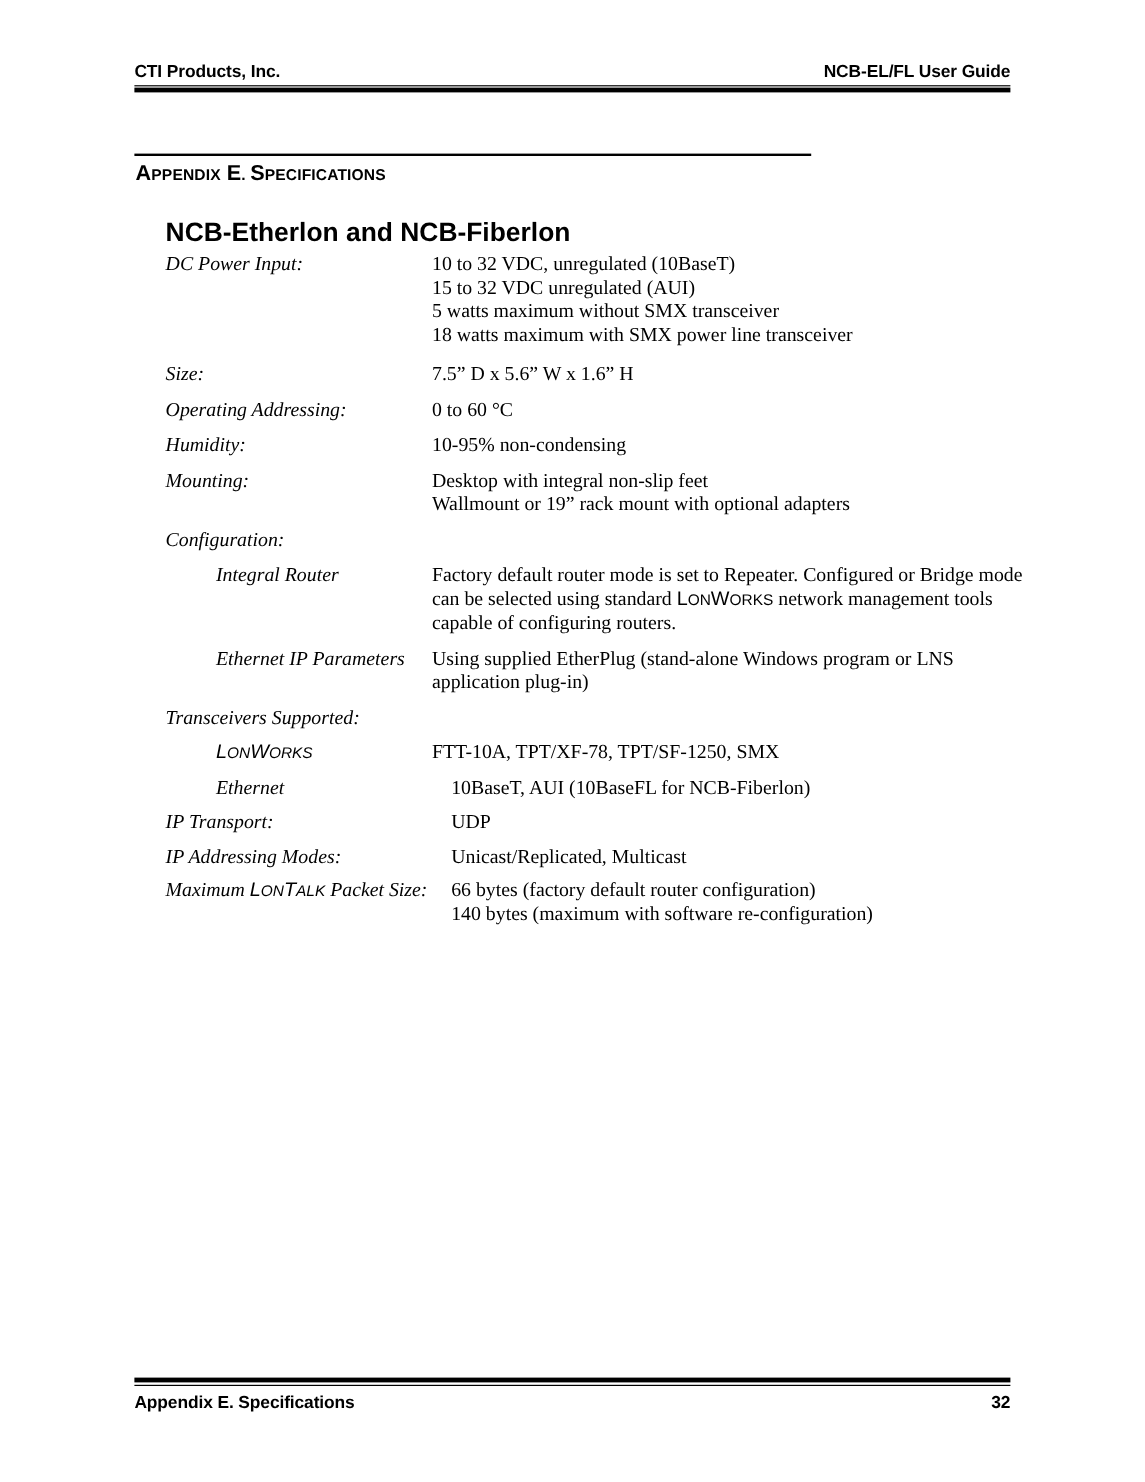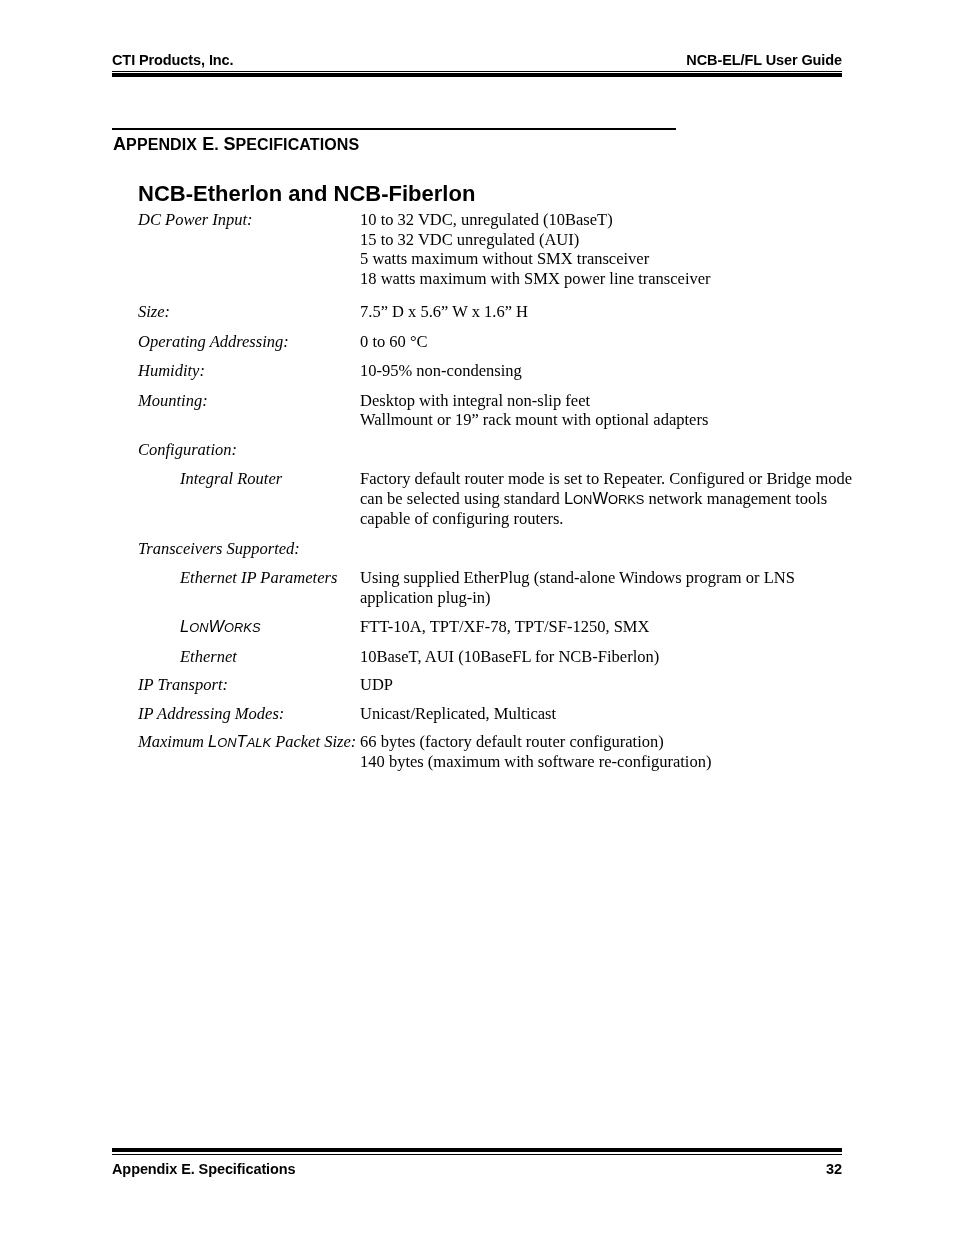--- a/index.html
+++ b/index.html
@@ -60,21 +60,21 @@
     position: absolute;
     left: 113px;
     top: 134px;
     font-family: "Liberation Sans", "DejaVu Sans", sans-serif;
     font-weight: bold;
     font-size: 18px;
     letter-spacing: 0.1px;
     white-space: nowrap;
   }
   .appendix-title .sc {
-    font-size: 16px;
+    font-size: 13px;
   }
 
   
   .section-title {
     position: absolute;
     left: 138px;
     top: 181px;
     font-family: "Liberation Sans", "DejaVu Sans", sans-serif;
     font-weight: bold;
     font-size: 22px;
@@ -89,21 +89,21 @@
     width: 716px;
     font-size: 16.5px;
     line-height: 19.5px;
   }
   .spec-row {
     display: flex;
     align-items: flex-start;
   }
   .spec-row.gap-lg { margin-top: 14px; }
   .spec-row.gap-md { margin-top: 10px; }
-  .spec-row.gap-sm { margin-top: 9px; }
+  .spec-row.gap-sm { margin-top: 9px; gap: 16px; }
 
   .spec-label {
     font-style: italic;
     flex: 0 0 auto;
     width: 222px;
     white-space: nowrap;
   }
   .spec-label.indent {
     padding-left: 42px;
     width: 180px;
@@ -224,28 +224,28 @@
     </div>
 
     <div class="spec-row gap-md">
       <div class="spec-label indent">Integral Router</div>
       <div class="spec-value">
         <span class="wrapline"><span>Factory default router mode is set to Repeater.  Configured or Bridge mode can be selected using standard </span><span class="brand"><span class="cap">L</span><span class="sc">ON</span><span class="cap">W</span><span class="sc">ORKS</span></span><span> network management tools capable of configuring routers.</span></span>
       </div>
     </div>
 
     <div class="spec-row gap-md">
+      <div class="spec-label indent">Ethernet IP Parameters</div>
+      <div class="spec-value">
+        <span class="wrapline">Using supplied EtherPlug (stand-alone Windows program or LNS application plug-in)</span>
+      </div>
+    </div>
+
+    <div class="spec-row gap-md">
       <div class="spec-group">Transceivers Supported:</div>
-    </div>
-
-    <div class="spec-row gap-md">
-      <div class="spec-label indent">Ethernet IP Parameters</div>
-      <div class="spec-value">
-        <span class="wrapline">Using supplied EtherPlug (stand-alone Windows program or LNS application plug-in)</span>
-      </div>
     </div>
 
     <div class="spec-row gap-md">
       <div class="spec-label indent"><span class="brand ital"><span class="cap">L</span><span class="sc">ON</span><span class="cap">W</span><span class="sc">ORKS</span></span></div>
       <div class="spec-value">
         <span class="vline">FTT-10A, TPT/XF-78, TPT/SF-1250, SMX</span>
       </div>
     </div>
 
     <div class="spec-row gap-sm">

